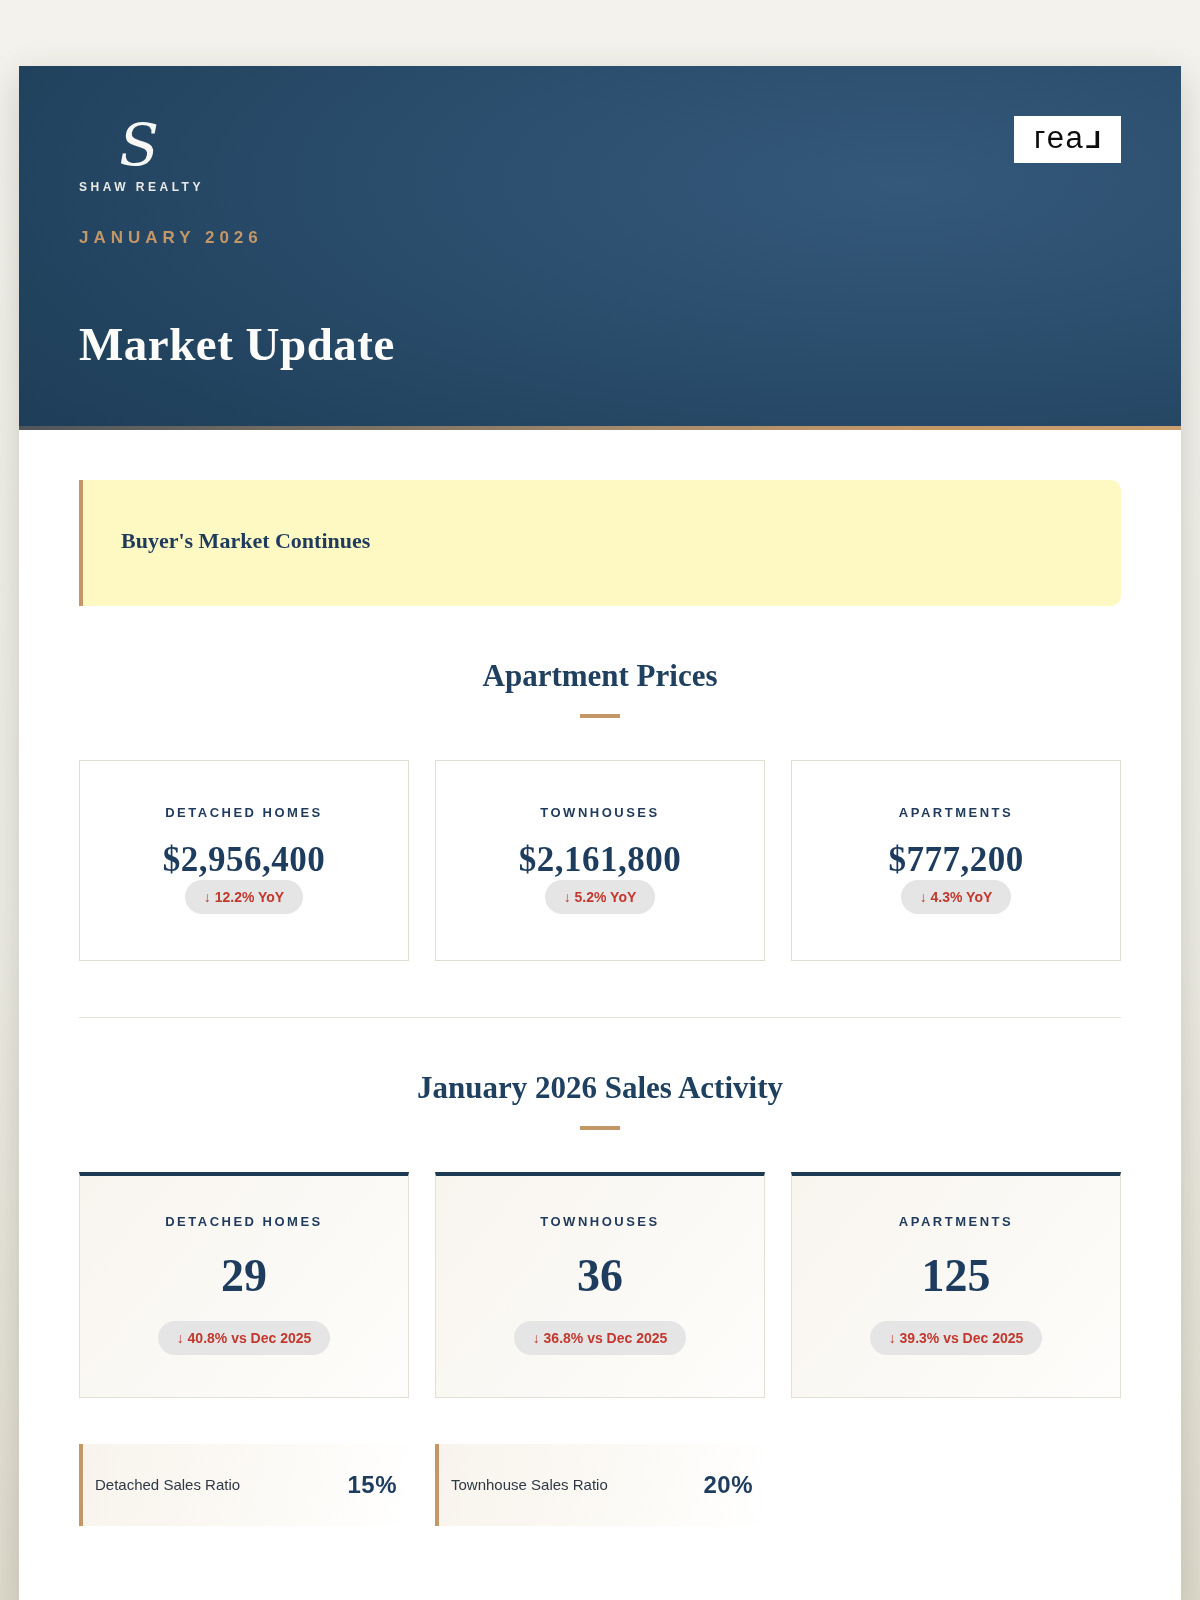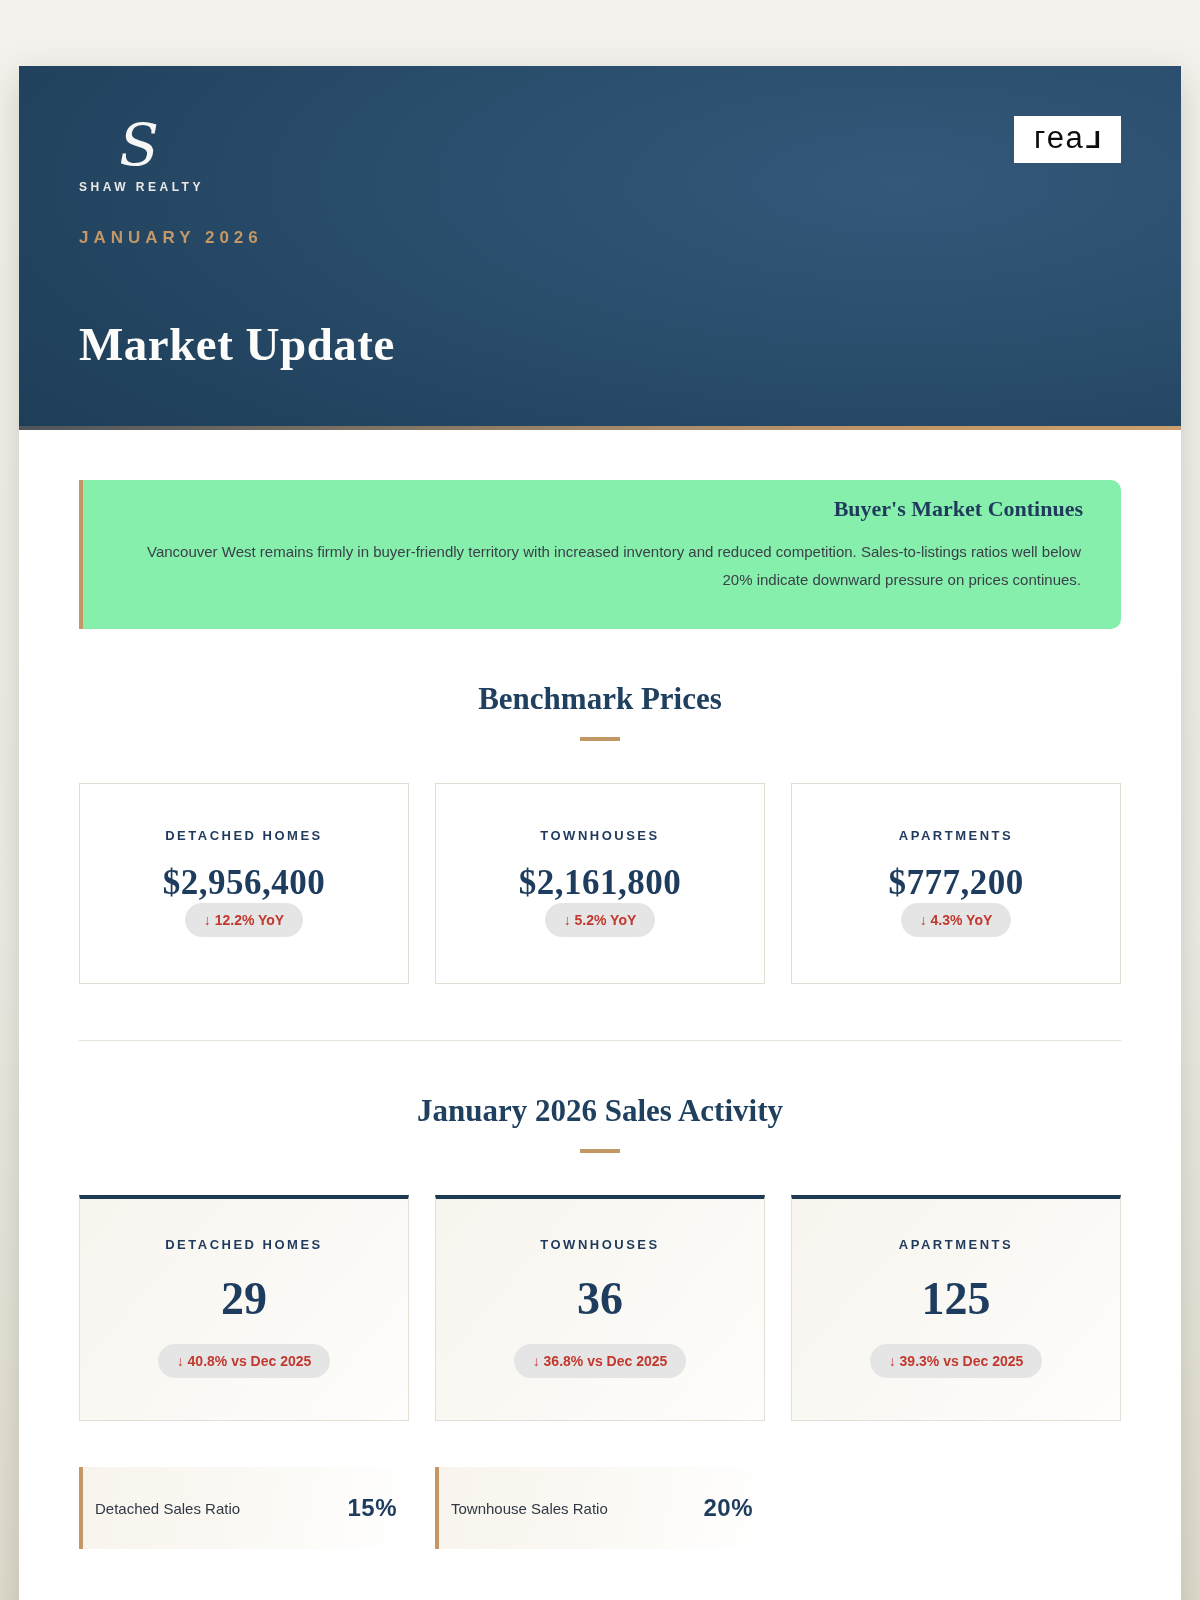--- a/index.html
+++ b/index.html
@@ -82,25 +82,24 @@
     font-size: 47px;
     line-height: 1.17;
     color: #fcfcfa;
     letter-spacing: 0.5px;
   }
 
   
   .main { background: #ffffff; padding: 50px 60px 82px; }
 
   .callout {
-    background: #86efac;
+    background: #fef9c3;
     border-left: 4px solid #c49767;
     border-radius: 0 10px 10px 0;
-    padding: 16px 38px 36px;
-    text-align: right;
+    padding: 48px 38px 36px;
   }
   .callout h2 {
     font-family: "Liberation Serif", "DejaVu Serif", serif;
     font-size: 22px;
     font-weight: 700;
     color: #1f3a5c;
     margin-bottom: 16px;
   }
   .callout p {
     font-size: 15px;
@@ -221,25 +220,24 @@
       <h1>
         <br>
         <span>Market Update</span>
       </h1>
     </header>
 
     <main class="main">
 
       <section class="callout">
         <h2>Buyer's Market Continues</h2>
-        <p>Vancouver West remains firmly in buyer-friendly territory with increased inventory and reduced competition. Sales-to-listings ratios well below 20% indicate downward pressure on prices continues.</p>
       </section>
 
       <section>
-        <h2 class="section-title">Benchmark Prices</h2>
+        <h2 class="section-title">Apartment Prices</h2>
         <div class="gold-bar"></div>
         <div class="cards3">
           <div class="stat-card">
             <div class="stat-label">DETACHED HOMES</div>
             <div class="stat-price">$2,956,400</div>
             <span class="pill">↓ 12.2% YoY</span>
           </div>
           <div class="stat-card">
             <div class="stat-label">TOWNHOUSES</div>
             <div class="stat-price">$2,161,800</div>

